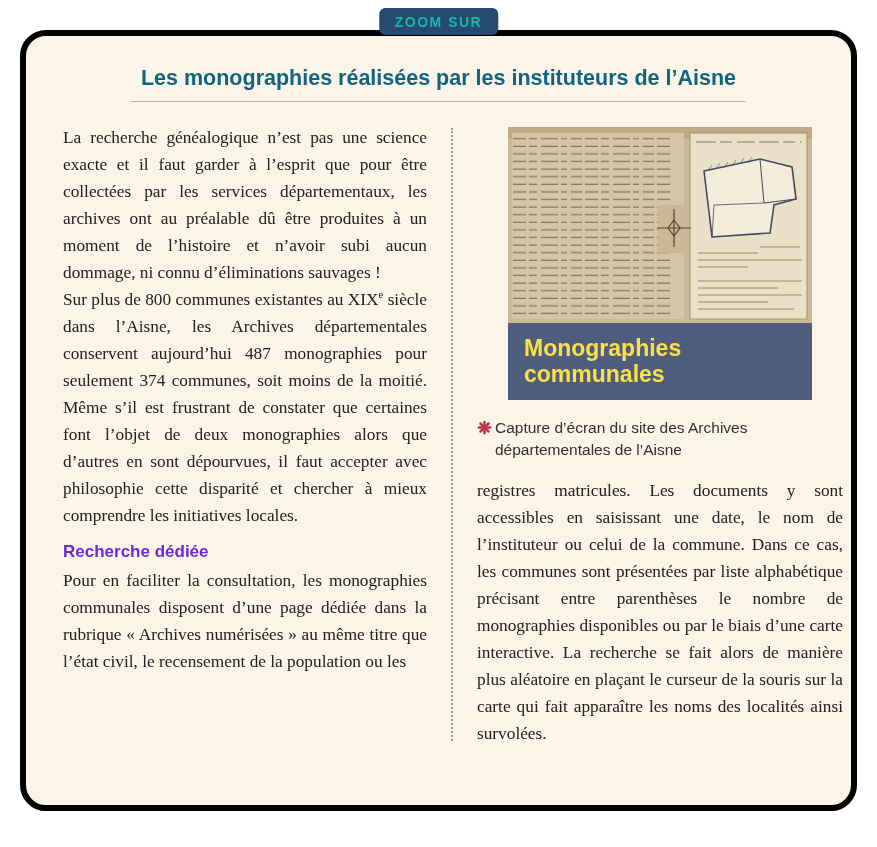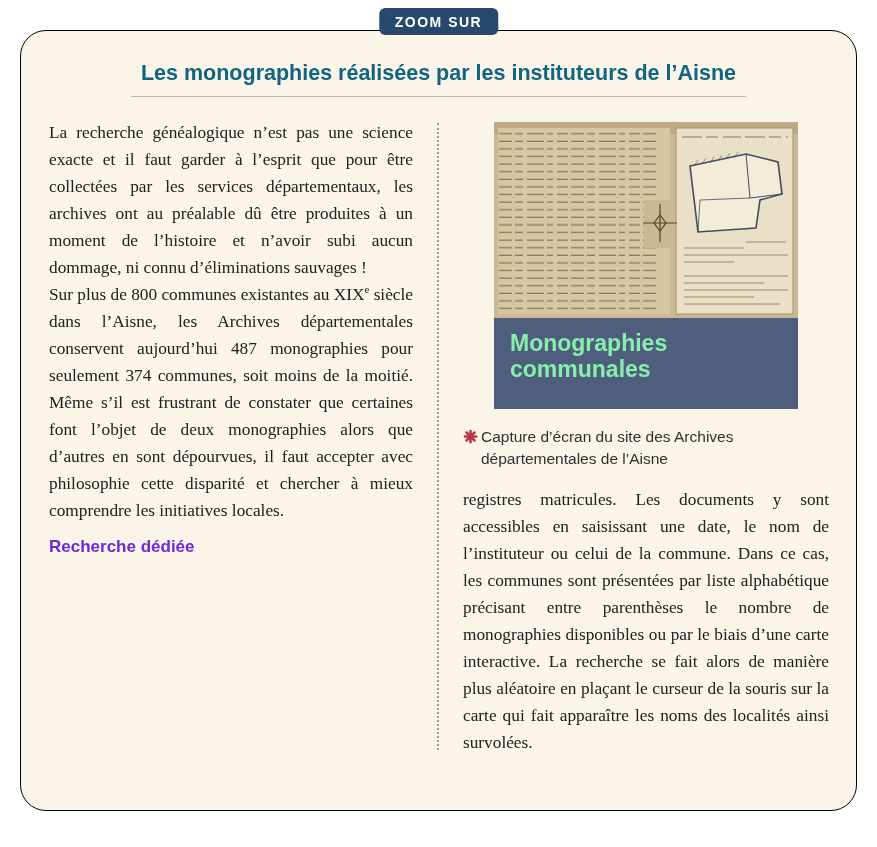--- a/index.html
+++ b/index.html
@@ -15,30 +15,30 @@
     width: 877px;
     height: 847px;
   }
   .card {
     position: absolute;
     left: 20px;
     right: 20px;
     top: 30px;
     bottom: 36px;
     background: #fbf5e9;
-    border: 1px solid #000000;
+    border: 6px solid #000000;
     border-radius: 26px;
   }
   .badge {
     position: absolute;
     top: 8px;
     left: 50%;
     transform: translateX(-50%);
     background: #27496d;
-    color: #ffffff;
+    color: #14b8a6;
     font-family: "Liberation Sans", sans-serif;
     font-weight: bold;
     font-size: 14px;
     letter-spacing: 1.5px;
     padding: 6px 16px 5px 16px;
     border-radius: 6px;
     z-index: 5;
   }
   .card-inner {
     padding: 26px 28px 0 28px;
@@ -52,20 +52,21 @@
     font-family: "Liberation Sans", sans-serif;
     font-weight: bold;
     font-size: 21.5px;
     color: #0f6480;
     padding: 0 10px 10px 10px;
     border-bottom: 1px solid #bdb8ac;
   }
   .columns {
     display: flex;
     margin-top: 22px;
+    margin-left: 9px;
   }
   .col-left {
     width: 364px;
     flex: 0 0 364px;
   }
   .divider {
     flex: 0 0 0;
     width: 0;
     border-left: 2px dotted #9a9a96;
     margin: 4px 24px 6px 24px;
@@ -99,26 +100,26 @@
   }
   .figure-image {
     display: block;
     width: 304px;
     height: 196px;
   }
   .figure-banner {
     width: 304px;
     box-sizing: border-box;
     background: #4f5e7d;
-    color: #86efac;
+    color: #fde047;
     font-family: "Liberation Sans", sans-serif;
     font-weight: bold;
     font-size: 23px;
     line-height: 1.15;
-    padding: 12px 16px 26px 16px;
+    padding: 12px 16px 12px 16px;
   }
   .caption {
     display: flex;
     align-items: flex-start;
     gap: 3px;
     margin-top: 17px;
     font-family: "Liberation Sans", sans-serif;
     font-size: 15.5px;
     line-height: 1.45;
     color: #303030;
@@ -143,20 +144,21 @@
       <div class="title-wrap">
         <span class="title">Les monographies réalisées par les instituteurs de l’Aisne</span>
       </div>
 
       <div class="columns">
 
         <div class="col-left">
           <p class="body-text">La recherche généalogique n’est pas une science exacte et il faut garder à l’esprit que pour être collectées par les services départementaux, les archives ont au préalable dû être produites à un moment de l’histoire et n’avoir subi aucun dommage, ni connu d’éliminations sauvages !</p>
           <p class="body-text"><span>Sur plus de 800 communes existantes au XIX</span><sup>e</sup><span> siècle dans l’Aisne, les Archives départementales conservent aujourd’hui 487 monographies pour seulement 374 communes, soit moins de la moitié. Même s’il est frustrant de constater que certaines font l’objet de deux monographies alors que d’autres en sont dépourvues, il faut accepter avec philosophie cette disparité et chercher à mieux comprendre les initiatives locales.</span></p>
           <h3 class="subheading">Recherche dédiée</h3>
+          <p class="body-text">Pour en faciliter la consultation, les monographies communales disposent d’une page dédiée dans la rubrique « Archives numérisées » au même titre que l’état civil, le recensement de la population ou les</p>
         </div>
 
         <div class="divider"></div>
 
         <div class="col-right">
 
           <figure class="figure" style="margin:3px auto 0 auto;">
             <svg class="figure-image" viewBox="0 0 304 196" aria-hidden="true">
               <defs>
                 <pattern id="script" width="172" height="7.6" patternUnits="userSpaceOnUse">

